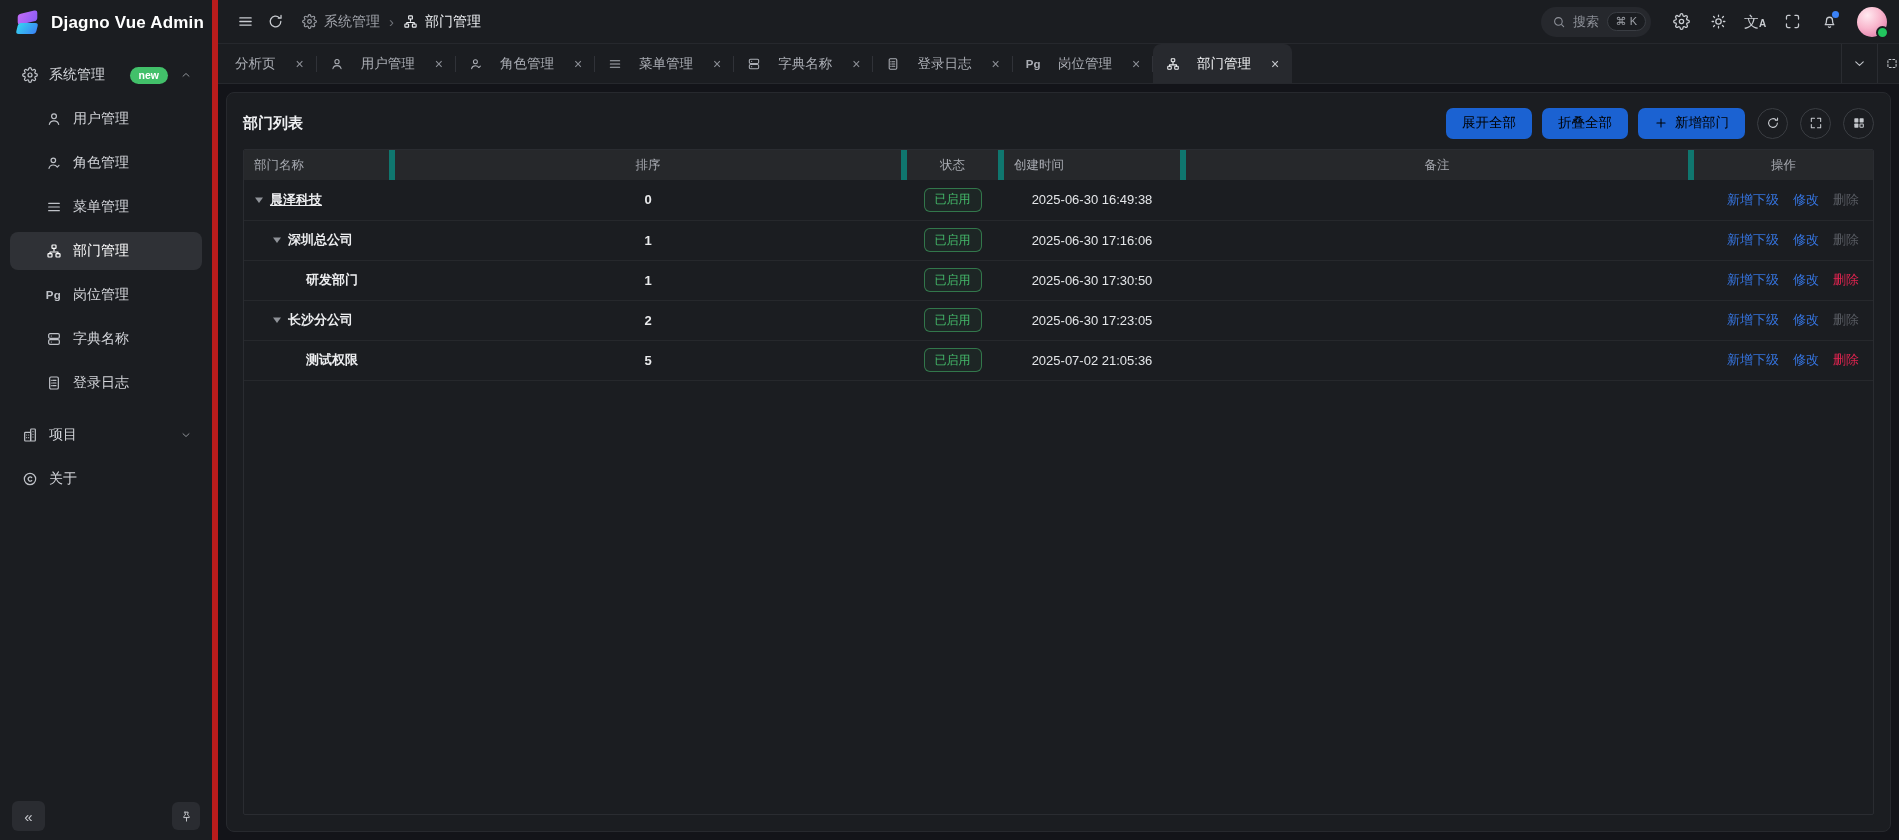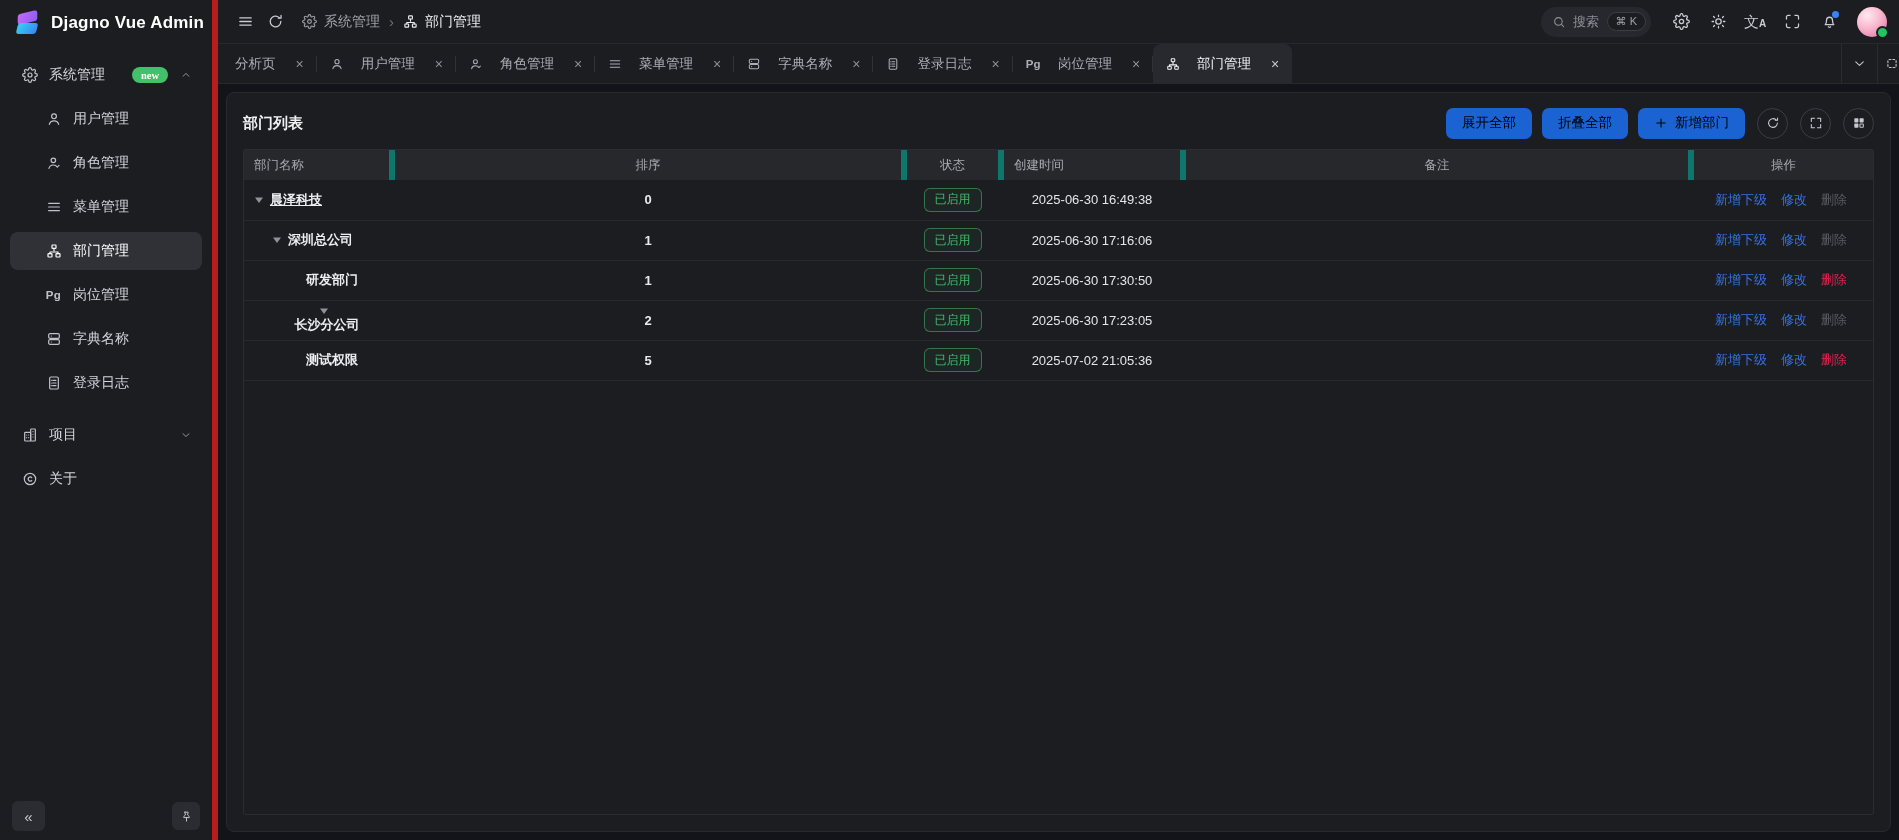--- a/index.html
+++ b/index.html
@@ -28,21 +28,21 @@
                padding:0 10px; color:#d2d4d9; margin-bottom:6px; cursor:pointer; }
   .menu-item .mi-icon { width:19px; color:#bfc2c8; font-size:16px; display:flex; justify-content:center; }
   .menu-item.group-bg { background:#26282d; }
   .menu-item.child { padding-left:34px; }
   .menu-item.active { background:#2f3136; color:#fff; }
   .menu-item.active .mi-icon { color:#fff; }
   .menu-item.gap-before { margin-top:14px; }
   .mi-label { flex:1; font-size:14px; }
   .mi-chevron { color:#9a9da3; font-size:12px; }
   .badge-new { background:#42c06a; color:#fff; font-size:10.5px; padding:2.5px 9px;
-               border-radius:999px; font-weight:bold; margin-right:2px;font-family:Liberation Serif, serif; }
+               border-radius:999px; font-weight:bold; margin-right:2px; }
   .pgic { font-size:11.5px; font-weight:bold; letter-spacing:.3px; }
   .txtic { font-size:15px; line-height:1; } .txtic .sub { font-size:10px; font-weight:bold; }
   .sidebar-bottom { height:48px; display:flex; align-items:center; justify-content:space-between; padding:0 12px; }
   .sb-btn { width:33px; height:30px; background:#2a2c31; border-radius:6px; display:flex;
             align-items:center; justify-content:center; color:#c6c8cd; font-size:15px; cursor:pointer; }
   .pin-btn { width:28px; height:28px; font-size:13px; }
 
   
   .main { flex:1; min-width:0; display:flex; flex-direction:column; }
 
@@ -110,21 +110,21 @@
   .tbl thead th:not(:last-child) { border-right:6px solid #0f766e; }
   .tbl tbody td { height:40px; border-bottom:1px solid #26282c; font-size:13px; padding:0 10px; }
   .cell-name { display:flex; align-items:center; font-weight:600; color:#edeef0; white-space:nowrap; }
   .expander { width:16px; min-width:16px; color:#8f9298; display:flex; align-items:center; cursor:pointer; }
   .expander.hidden { visibility:hidden; }
   .td-center { text-align:center; }
   .num { font-weight:600; color:#e9eaec; }
   .badge-status { display:inline-block; border:1px solid rgba(69,188,107,.55); color:#45bc6b;
                   background:rgba(69,188,107,.06); font-size:12px; padding:2.5px 10px; border-radius:6px; }
   .created { color:#e4e6e9; font-weight:500; }
-  .action-cell { padding-right:14px !important; white-space:nowrap; }
+  .action-cell { text-align:right; padding-right:14px !important; white-space:nowrap; }
   .link { color:#3574e0; margin-left:14px; cursor:pointer; font-weight:500; text-decoration:none; font-size:13px; }
   .link.danger { color:#e02450; }
   .link.disabled { color:#585b62; cursor:not-allowed; }
 </style>
 </head>
 <body>
 
 <div id="app">
 
   <aside class="sidebar">
@@ -529,21 +529,21 @@
                     </div>
                   </td>
                   <td class="td-center num">1</td>
                   <td class="td-center"><span class="badge-status">已启用</span></td>
                   <td class="td-center created">2025-06-30 17:30:50</td>
                   <td class="td-center"></td>
                   <td class="action-cell"><a class="link">新增下级</a><a class="link">修改</a><a class="link danger">删除</a></td>
                 </tr>
                 <tr>
                   <td>
-                    <div class="cell-name" style="padding-left: 18px; flex-direction: column;">
+                    <div class="cell-name" style="padding-left: 18px;">
                       <span class="expander">
                         <svg viewBox="0 0 10 10" width="10" height="10">
                           <path d="M1 2.6h8L5 8z" fill="currentColor"></path>
                         </svg>
                       </span>
                       <span>长沙分公司</span>
                     </div>
                   </td>
                   <td class="td-center num">2</td>
                   <td class="td-center"><span class="badge-status">已启用</span></td>

